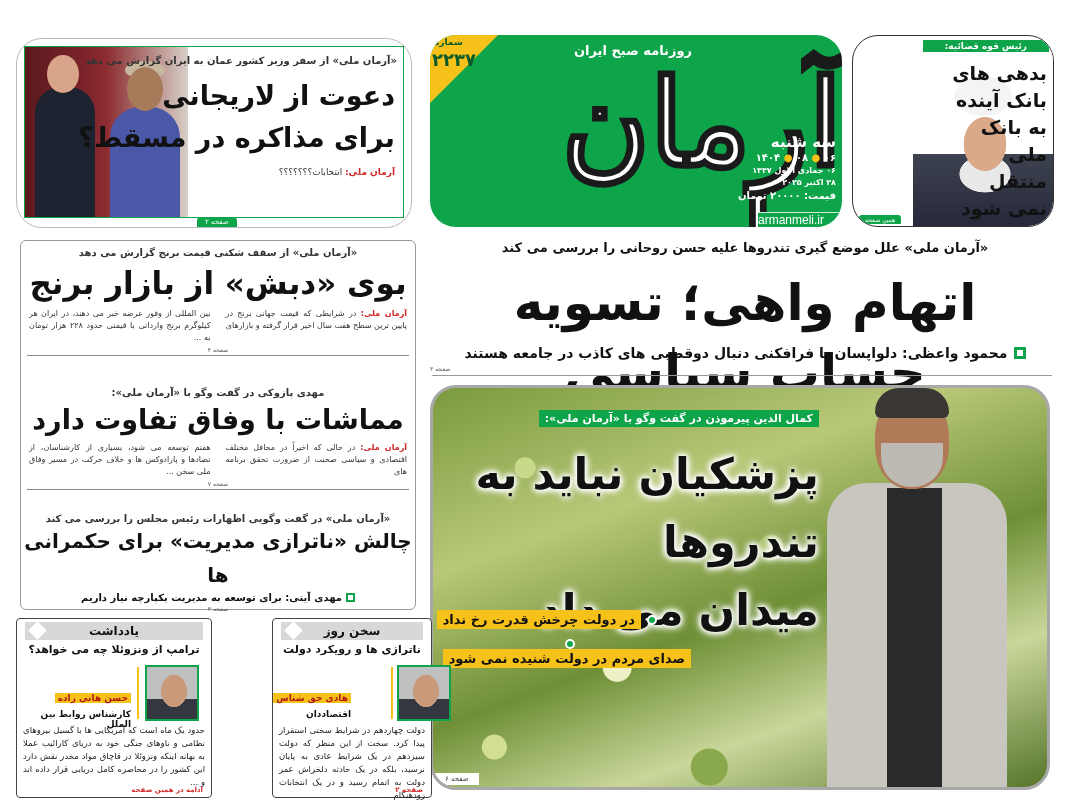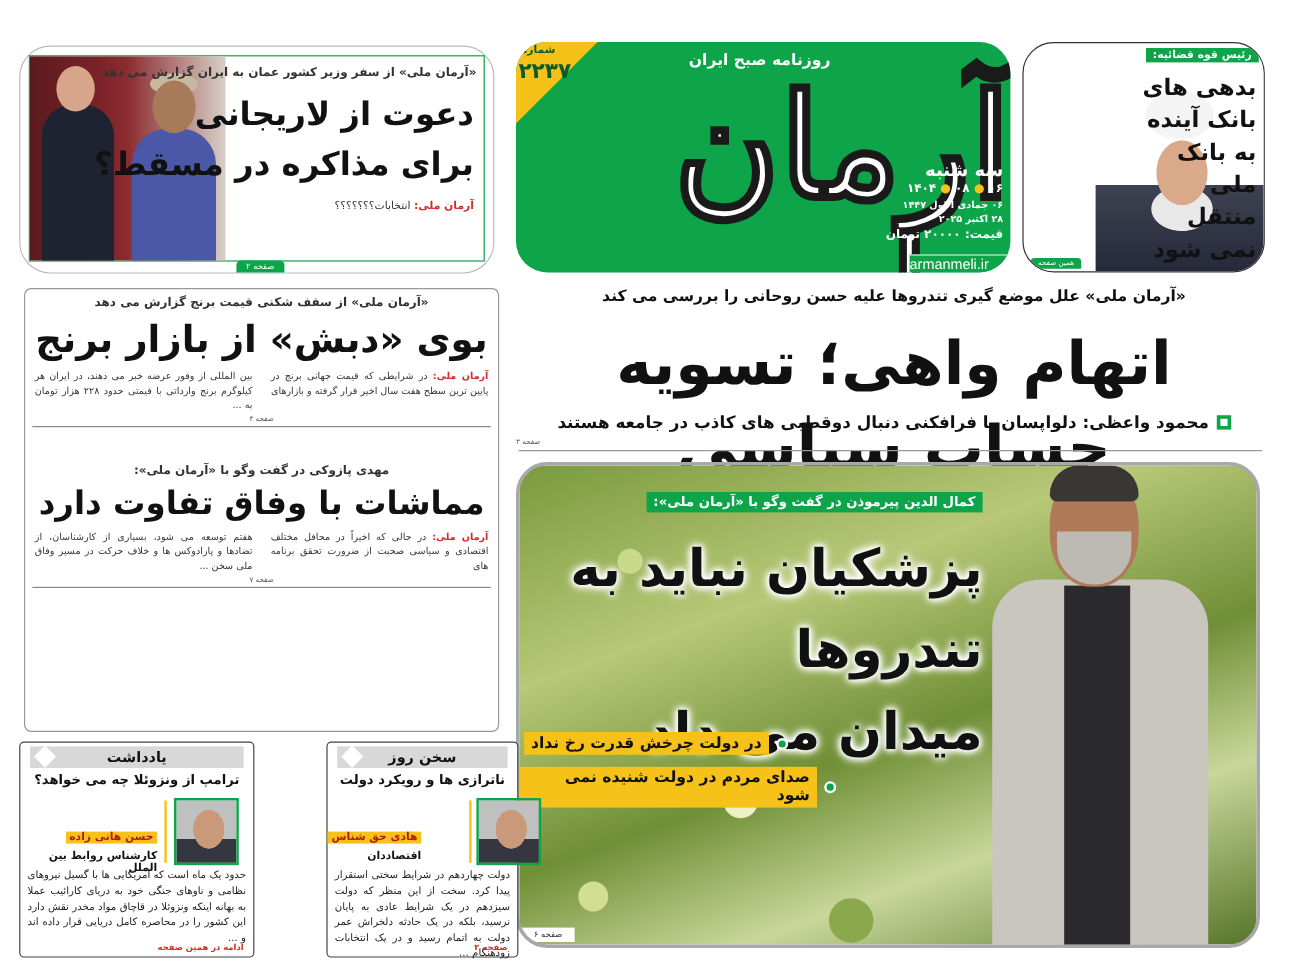--- a/index.html
+++ b/index.html
@@ -26,21 +26,21 @@
   .masthead .url { position: absolute; right: 0; bottom: 0; width: 84px; background: #0ea44a; border-top: 1px solid #c8efd6;
        font-family: "Liberation Sans", sans-serif; font-size: 12px; color: #fff; direction: ltr; text-align: right; padding-right: 18px; }
 
   
   .rtbox { left: 852px; top: 35px; width: 202px; height: 192px; border: 1px solid #333; overflow: hidden; background: #fff; }
   .rtbox .photo { position: absolute; right: 0; bottom: 0; width: 140px; height: 180px;
      background: radial-gradient(ellipse 40px 28px at 70px 50px, #f4f4f4 70%, transparent 72%),
                  radial-gradient(ellipse 30px 38px at 72px 98px, #d9a98a 70%, transparent 72%),
                  radial-gradient(ellipse 36px 26px at 72px 128px, #e8e8e8 70%, transparent 72%),
                  linear-gradient(180deg, #ffffff 0%, #ffffff 60%, #3d4250 60%, #26293a 100%); }
-  .rtbox .kicker { position: absolute; right: 4px; top: 4px; background: #0ea44a; color: #fff; font-size: 9px; font-weight: bold; padding: 1px 6px; }
+  .rtbox .kicker { position: absolute; right: 4px; top: 4px; background: #0ea44a; color: #fff; font-size: 9px; font-weight: bold; padding: 1px 22px; }
   .rtbox .headline { position: absolute; right: 6px; top: 24px; width: 95px; font-size: 19px; font-weight: bold; line-height: 27px; color: #111; text-align: right; }
   .rtbox .page-tag { position: absolute; left: 6px; bottom: 2px; background: #0ea44a; color: #fff; font-size: 6px; padding: 1px 6px; border-radius: 3px 3px 0 0; }
 
   
   .ltbox { left: 16px; top: 38px; width: 396px; height: 190px; border: 1px solid #bbb; background: #fff; }
   .ltbox .inner { position: absolute; left: 7px; top: 7px; right: 7px; bottom: 9px; border: 1px solid #0ea44a; }
   .ltbox .photo { position: absolute; left: 0; top: 0; width: 163px; height: 100%;
      background: linear-gradient(90deg, #5b1a1e 0%, #7a2228 35%, #8c2c30 50%, #d8d0c8 100%); overflow: hidden; }
   .ltbox .fig1 { position: absolute; left: 10px; top: 40px; width: 60px; height: 135px; background: #1d2330; border-radius: 26px 26px 0 0; }
   .ltbox .fig1h { position: absolute; left: 22px; top: 8px; width: 32px; height: 38px; border-radius: 50%; background: #d8a58a; }
@@ -184,21 +184,21 @@
   <div class="kicker">کمال الدین پیرموذن در گفت وگو با «آرمان ملی»:</div>
   <div class="headline">
     <div>پزشکیان نباید به تندروها</div>
     <div>میدان می داد</div>
   </div>
   <div class="bullets">
     <div class="bullet">
       <span class="dot"></span>
       <span class="txt">در دولت چرخش قدرت رخ نداد</span>
     </div>
-    <div class="bullet" style="margin-right:-40px;">
+    <div class="bullet" style="margin-right:-40px;flex-direction:column;">
       <span class="dot"></span>
       <span class="txt">صدای مردم در دولت شنیده نمی شود</span>
     </div>
   </div>
   <div class="page-tag">صفحه ۶</div>
 </div>
 
 <div class="abs lmbox">
   <div class="story" style="top:6px;">
     <div class="kicker">«آرمان ملی» از سقف شکنی قیمت برنج گزارش می دهد</div>
@@ -215,20 +215,26 @@
     <div class="kicker">مهدی پازوکی در گفت وگو با «آرمان ملی»:</div>
     <div class="headline">مماشات با وفاق تفاوت دارد</div>
     <div class="cols">
       <div class="col"><span class="brand">آرمان ملی:</span><span> در حالی که اخیراً در محافل مختلف اقتصادی و سیاسی صحبت از ضرورت تحقق برنامه های</span></div>
       <div class="col">هفتم توسعه می شود، بسیاری از کارشناسان، از تضادها و پارادوکس ها و خلاف حرکت در مسیر وفاق ملی سخن ...</div>
     </div>
     <div class="page">صفحه ۷</div>
     <div class="rule"></div>
   </div>
 
+  <div class="story s3" style="top:272px;">
+    <div class="kicker">«آرمان ملی» در گفت وگویی اظهارات رئیس مجلس را بررسی می کند</div>
+    <div class="headline">چالش «ناترازی مدیریت» برای حکمرانی ها</div>
+    <div class="sub"><span class="sq"></span><span>مهدی آیتی: برای توسعه به مدیریت یکپارچه نیاز داریم</span></div>
+    <div class="page">صفحه ۳</div>
+  </div>
 </div>
 
 <div class="abs colbox" style="left:16px; width:196px;">
   <div class="hdr"><span class="diamond"></span><span>یادداشت</span></div>
   <div class="title">ترامپ از ونزوئلا چه می خواهد؟</div>
   <div class="vline"></div>
   <div class="photo"></div>
   <div class="author">حسن هانی زاده</div>
   <div class="role">کارشناس روابط بین الملل</div>
   <div class="body">حدود یک ماه است که آمریکایی ها با گسیل نیروهای نظامی و ناوهای جنگی خود به دریای کارائیب عملا به بهانه اینکه ونزوئلا در قاچاق مواد مخدر نقش دارد این کشور را در محاصره کامل دریایی قرار داده اند و ...</div>

